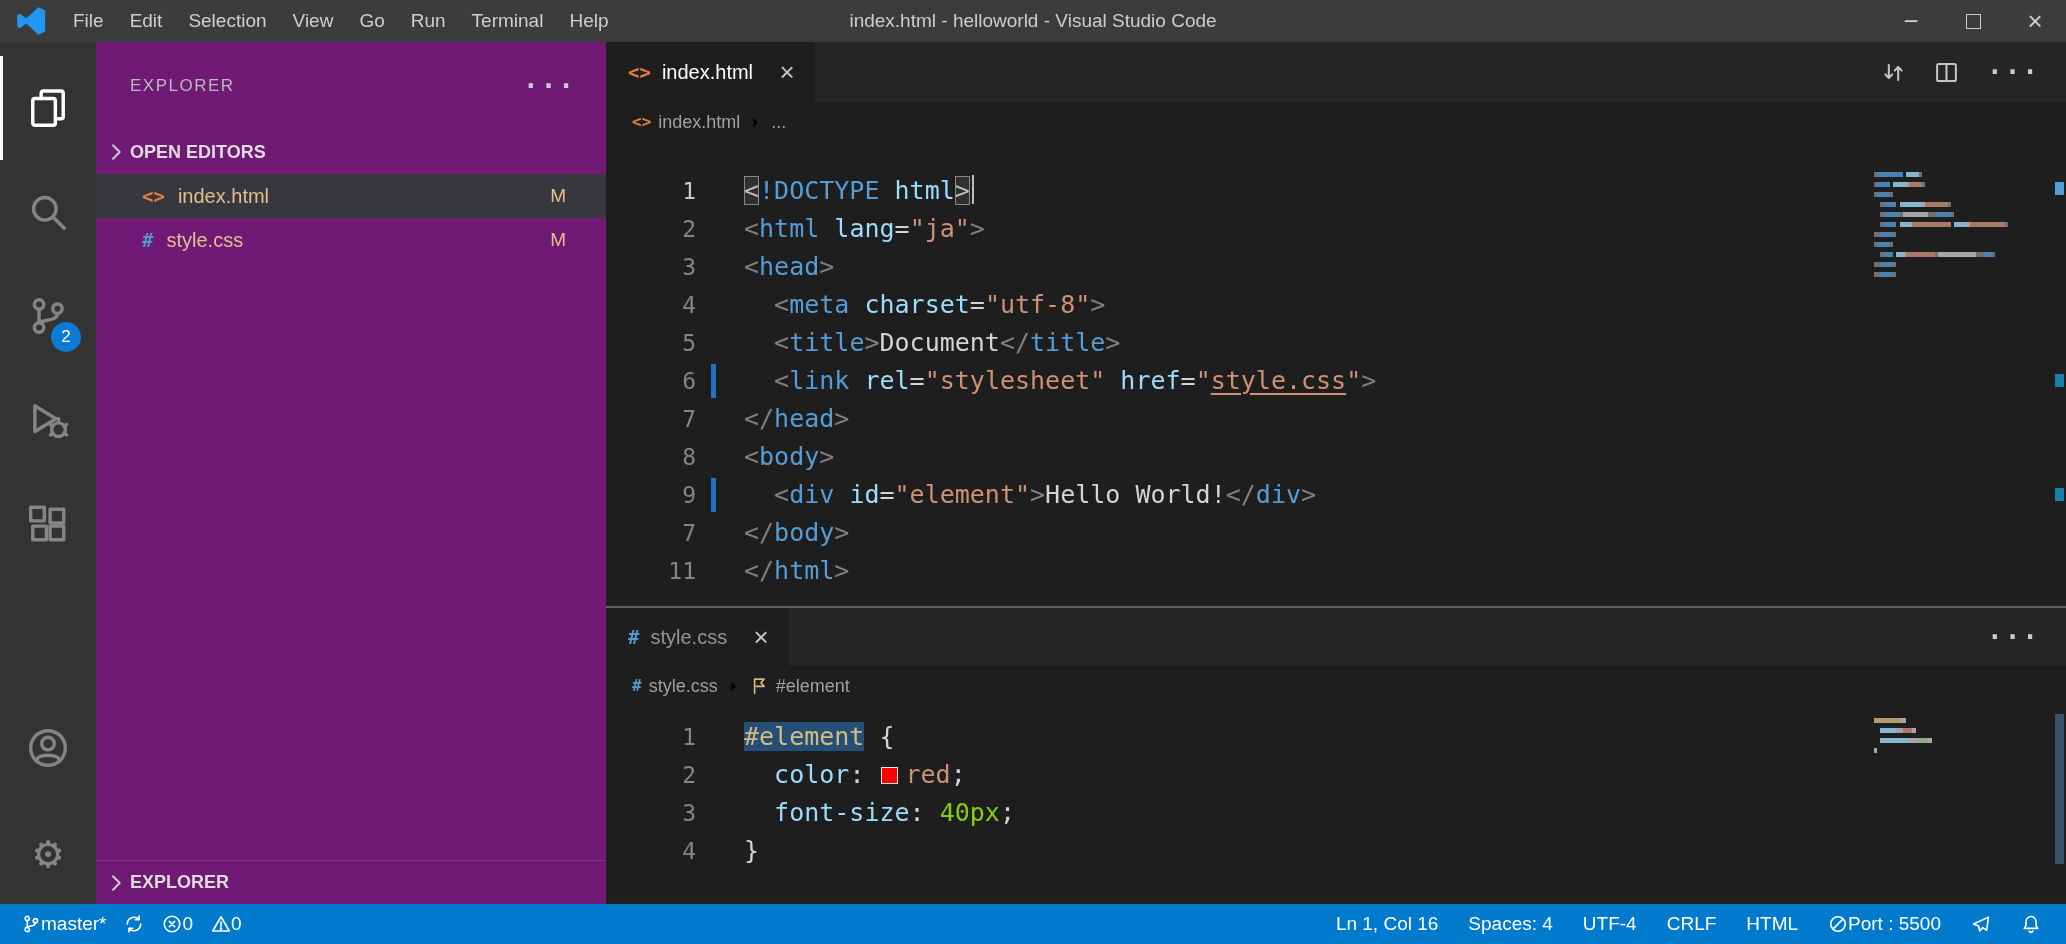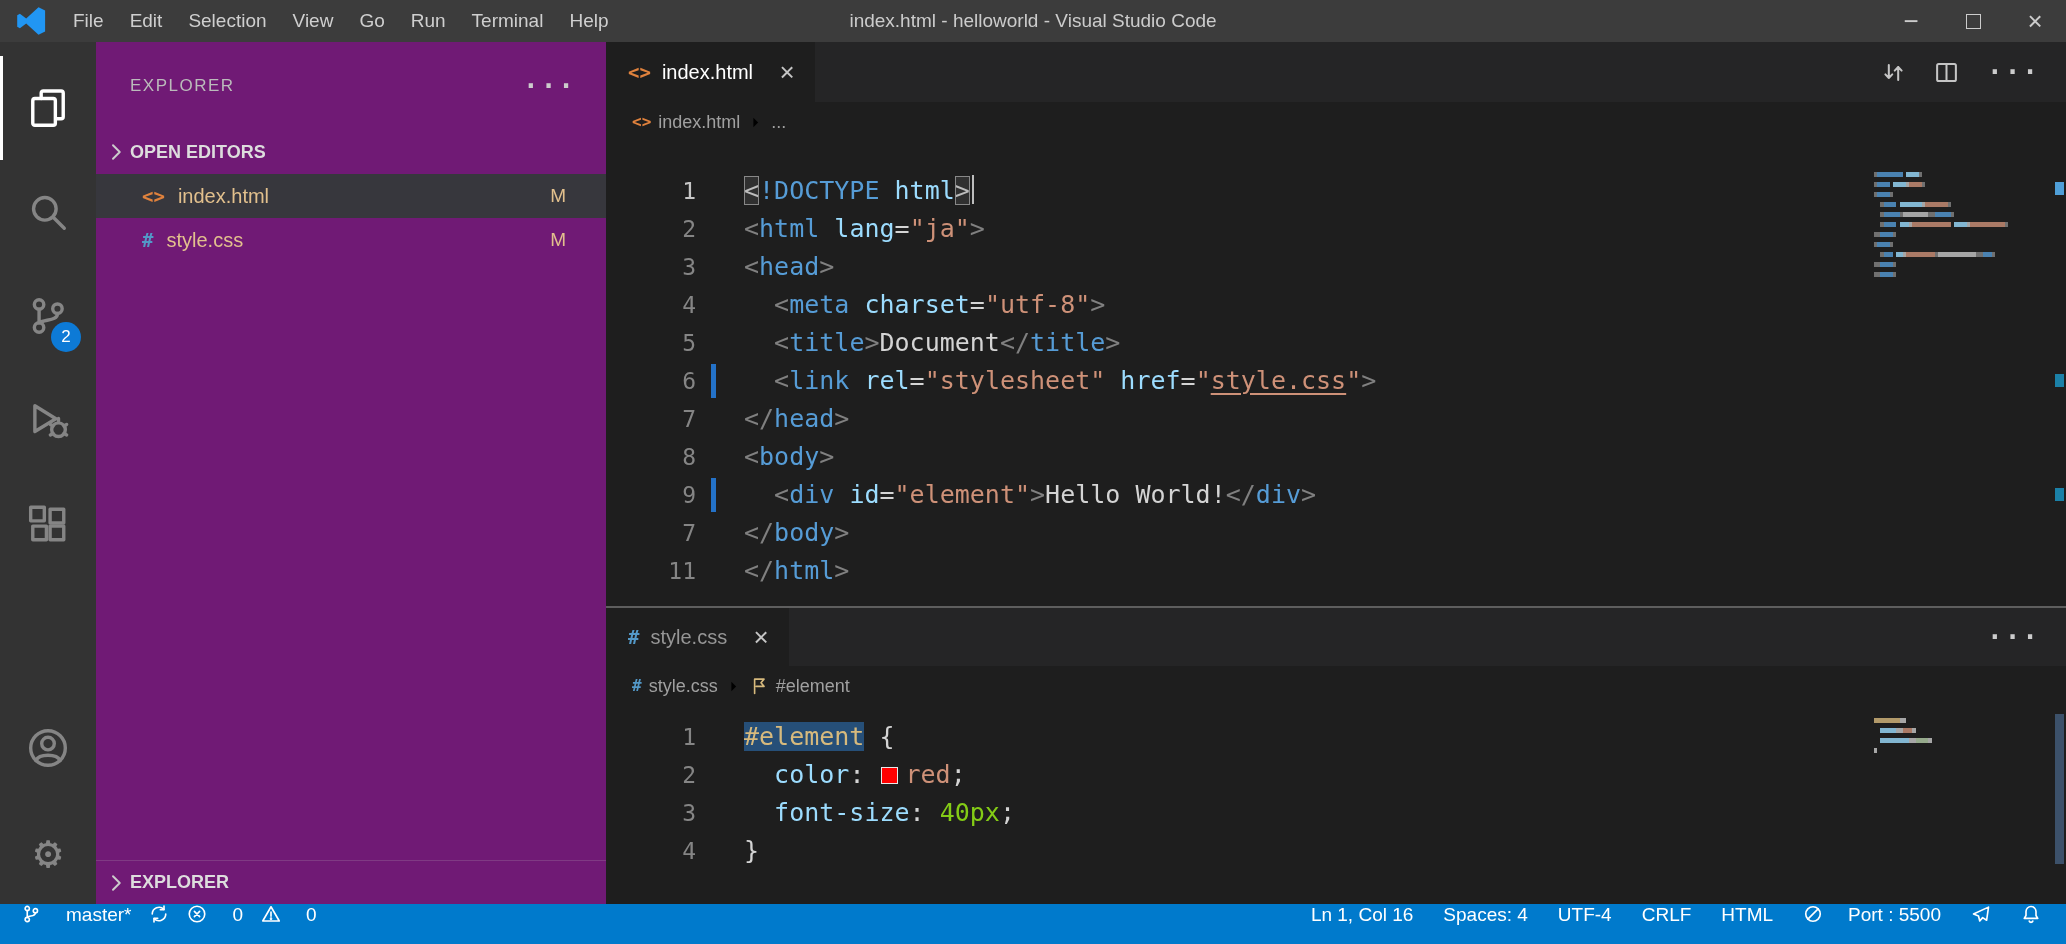--- a/index.html
+++ b/index.html
@@ -96,21 +96,21 @@
   .ruler{position:absolute;top:0;right:0;width:14px;height:100%}
   .ruler-mark{position:absolute;right:2px;width:9px;height:13px;background:#1b81a8}
   .ruler-mark.caret-mark{background:#4f9fd8}
   .mm-slider{position:absolute;right:2px;top:8px;width:9px;height:150px;background:rgba(86,124,170,.55)}
 
   
   .statusbar{flex:0 0 40px;height:40px;background:#007acc;color:#ffffff;display:flex;align-items:center;
     padding:0 16px 0 12px;font-size:19px}
   .sb-left,.sb-right{display:flex;align-items:center;height:100%}
   .sb-right{margin-left:auto;gap:12px}
-  .sb-item{display:flex;gap:25px;padding:0 9px;height:100%;white-space:nowrap}
+  .sb-item{display:flex;align-items:center;gap:0;padding:0 9px;height:100%;white-space:nowrap}
   .sb-item .icon{width:20px;height:20px}
 </style>
 </head>
 <body>
 
 <div class="window" data-name="vscode-window">
 
   <div class="titlebar" data-name="title-bar">
     <span class="vscode-logo" data-name="vscode-logo-icon">
       <svg viewBox="0 0 100 100">

